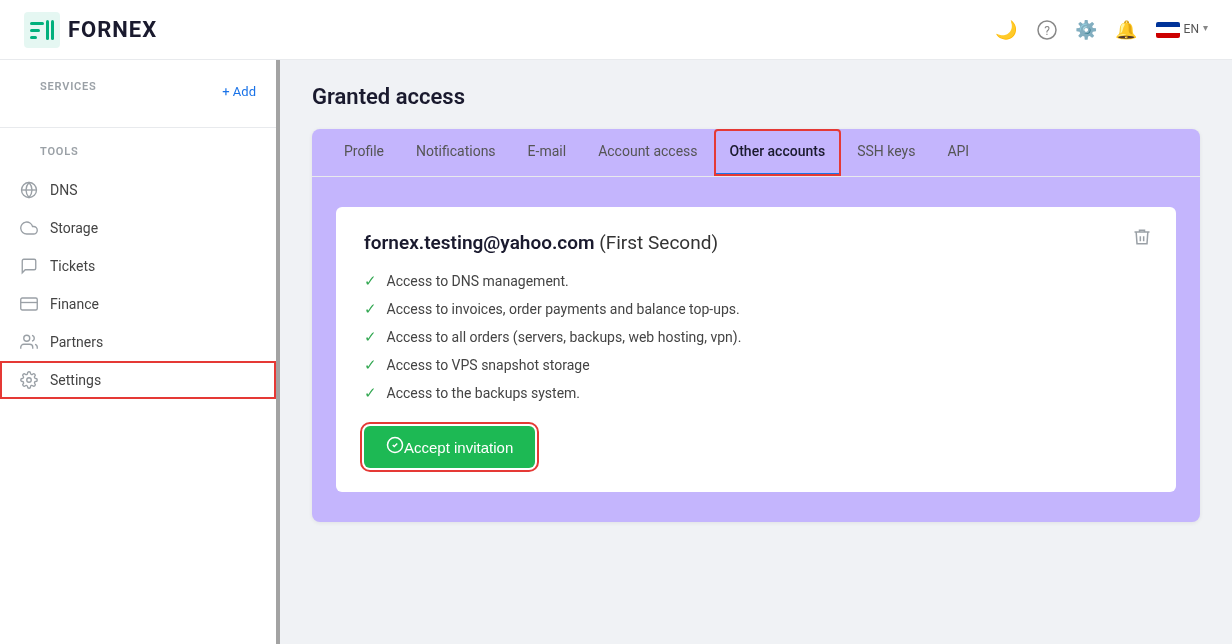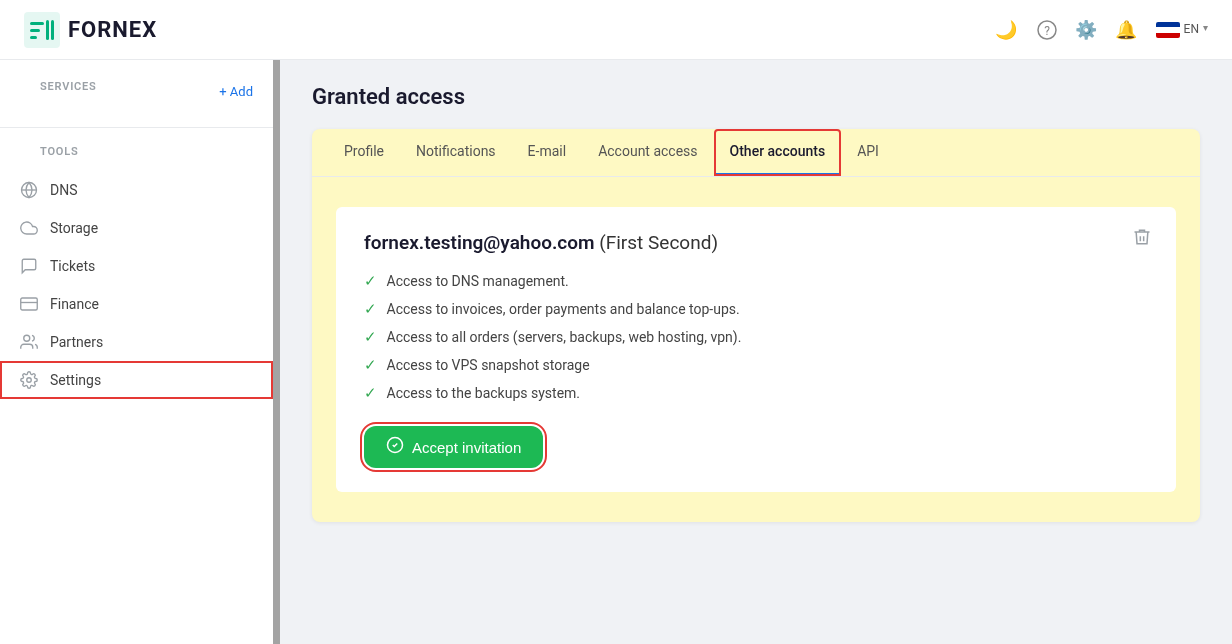--- a/index.html
+++ b/index.html
@@ -63,21 +63,21 @@
     .layout {
       display: flex;
       flex: 1;
       overflow: hidden;
     }
 
     
     .sidebar {
       width: 280px;
       background: #fff;
-      border-right: 7px solid #a3a3a3;
+      border-right: 4px solid #a3a3a3;
       padding: 20px 0;
       flex-shrink: 0;
       overflow-y: auto;
     }
     .sidebar-section-label {
       font-size: 11px;
       font-weight: 600;
       color: #9aa0a6;
       letter-spacing: 0.8px;
       text-transform: uppercase;
@@ -135,21 +135,21 @@
       overflow-y: auto;
       padding: 24px 32px;
     }
     .page-title {
       font-size: 22px;
       font-weight: 600;
       color: #1a1a2e;
       margin-bottom: 20px;
     }
     .tabs-container {
-      background: #fef9c3;
+      background: #c4b5fd;
       border-radius: 8px;
       overflow: hidden;
       box-shadow: 0 1px 4px rgba(0,0,0,0.07);
     }
     .tabs-bar {
       display: flex;
       align-items: center;
       border-bottom: 1px solid #e8eaed;
       padding: 0 16px;
       overflow-x: auto;
@@ -222,25 +222,25 @@
       color: #444;
     }
     .check-icon {
       color: #34a853;
       font-size: 15px;
       flex-shrink: 0;
     }
     .accept-btn {
       display: flex;
       align-items: center;
-      gap: 8px;
+      gap: 0;
       background: #1db954;
       color: #fff;
       border: none;
-      border-radius: 12px;
+      border-radius: 6px;
       padding: 10px 22px;
       font-size: 15px;
       font-weight: 500;
       cursor: pointer;
       outline: 2px solid #e53935;
       outline-offset: 2px;
       transition: background 0.15s;
     }
     .accept-btn-icon {
       font-size: 16px;
@@ -351,20 +351,21 @@
   <div class="main">
     <h1 class="page-title">Granted access</h1>
 
     <div class="tabs-container">
       <div class="tabs-bar">
         <div class="tab">Profile</div>
         <div class="tab">Notifications</div>
         <div class="tab">E-mail</div>
         <div class="tab">Account access</div>
         <div class="tab active outlined">Other accounts</div>
+        <div class="tab">SSH keys</div>
         <div class="tab">API</div>
       </div>
 
       <div class="tab-content">
         <div class="account-card">
           <p class="account-email">
             <strong>fornex.testing@yahoo.com</strong>
             <span>(First Second)</span>
           </p>
           <button class="delete-btn" title="Delete">

